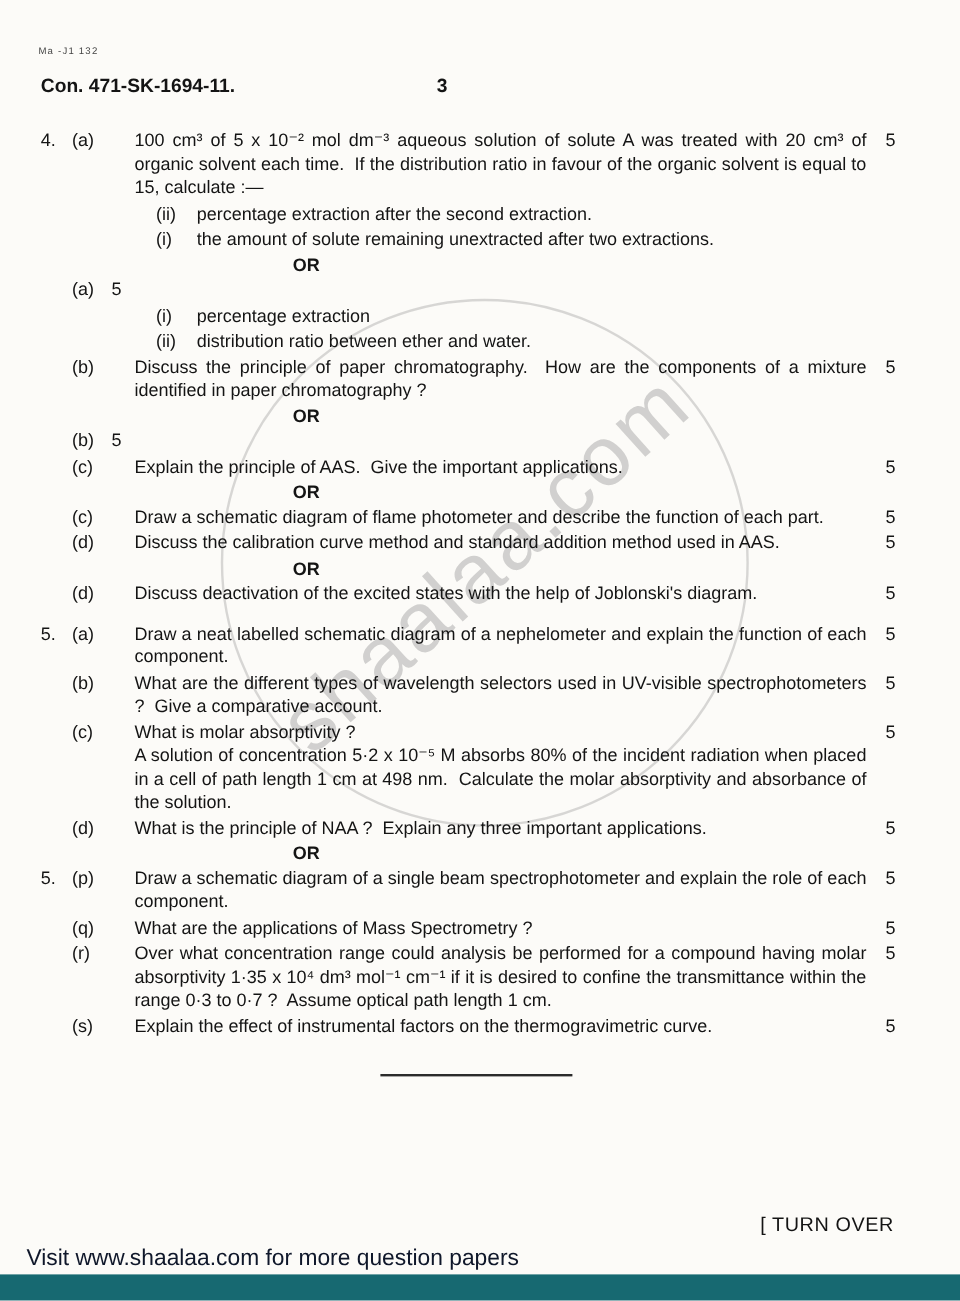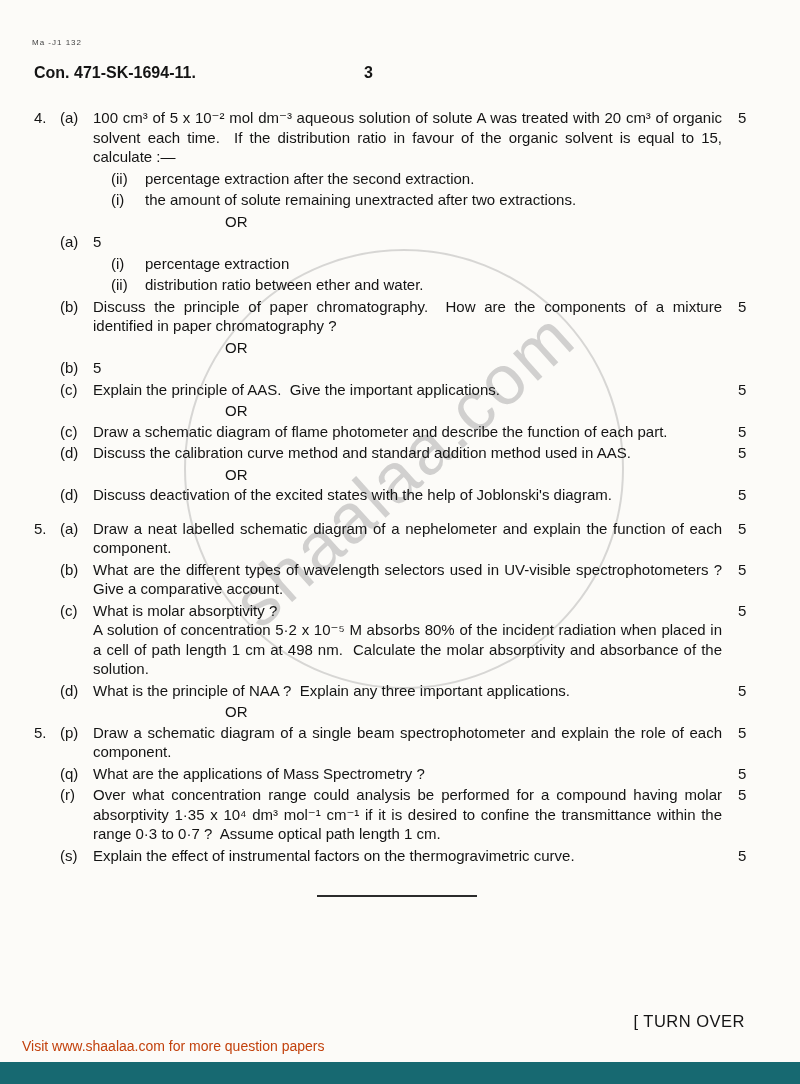--- a/index.html
+++ b/index.html
@@ -26,31 +26,31 @@
   }
   
   .scan-code{position:absolute;top:38px;left:32px;font-size:8px;letter-spacing:1px;color:#444;z-index:1;}
   .page-header{position:absolute;top:64px;left:34px;right:56px;font-weight:700;font-size:16px;z-index:1;}
   .page-num{position:absolute;left:330px;top:0;font-weight:700;}
   
   .content{position:absolute;top:108px;left:34px;width:726px;z-index:1;}
   .q-row{display:flex;align-items:flex-start;margin-bottom:2px;font-size:15px;line-height:19.5px;}
   .col-num{flex:0 0 26px;}
   .col-label{flex:0 0 33px;}
-  .col-text{flex:1;padding-right:16px;text-align:justify;white-space:pre-wrap;}
+  .col-text{flex:1;padding-right:16px;text-align:justify;white-space:pre-wrap;margin-left:19px;}
   .col-marks{flex:0 0 22px;text-align:left;}
   .or-row{margin-top:1px;margin-bottom:1px;}
   .or-row .col-text{text-align:left;}
-  .or-label{font-weight:400;margin-left:132px;}
+  .or-label{font-weight:700;margin-left:132px;}
   .sub-label{display:inline-block;width:34px;margin-left:18px;}
   .section-start{margin-top:14px;}
   
   .end-rule{width:160px;border-top:2px solid #2b2b2b;margin:30px auto 0 auto;}
   .turn-over{position:absolute;right:55px;top:1012px;font-weight:400;font-size:16.5px;letter-spacing:0.5px;z-index:1;}
-  .visit-text{position:absolute;left:22px;top:1038px;font-size:14px;color:#c2410c;z-index:1;}
+  .visit-text{position:absolute;left:22px;top:1038px;font-size:19px;color:#0f172a;z-index:1;}
   .footer-bar{position:absolute;left:0;right:0;bottom:0;height:22px;z-index:1;}
 </style>
 </head>
 <body>
 
 <div class="page">
 
   <div class="watermark">
     <span class="wm-text">shaalaa.com</span>
   </div>

